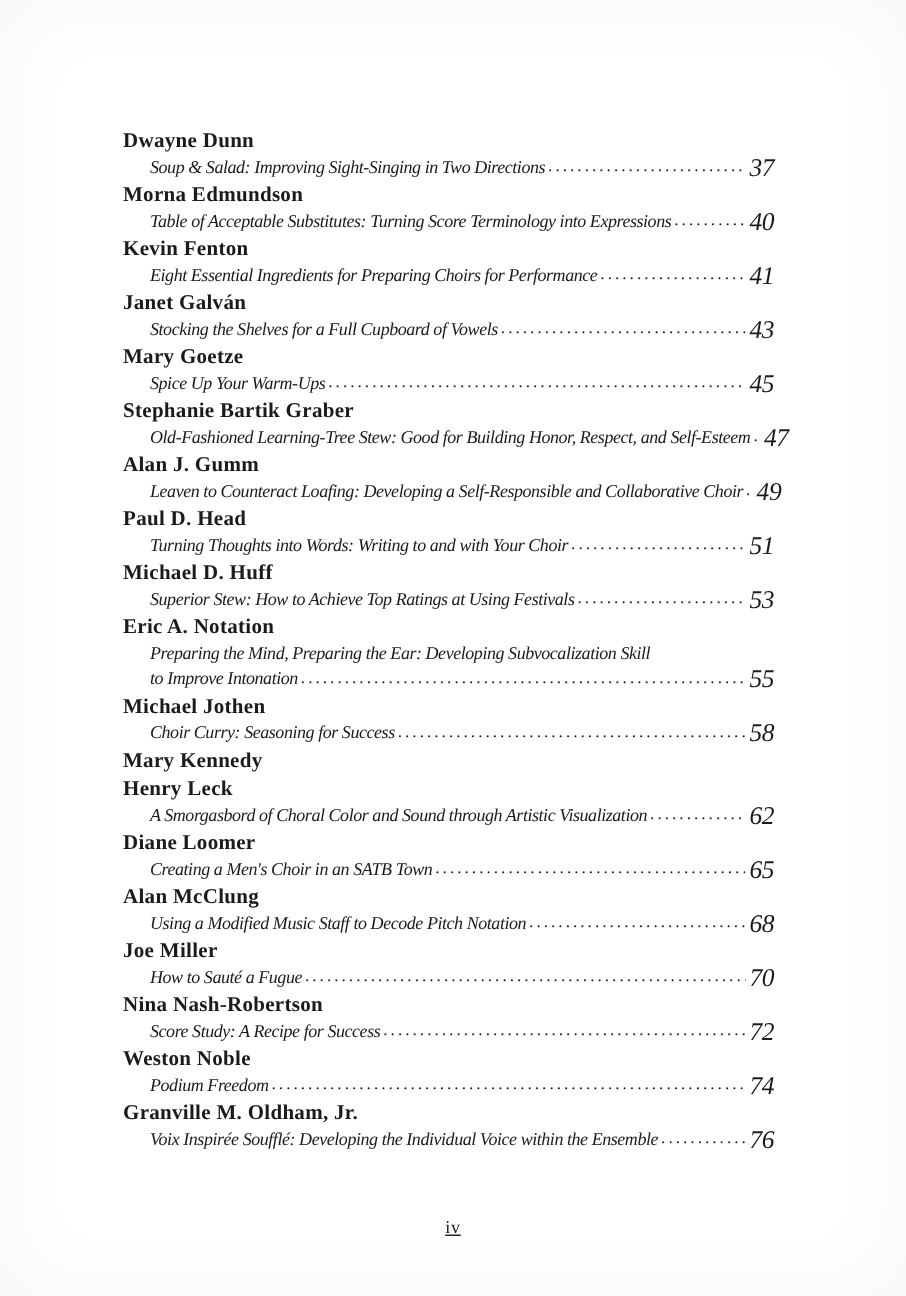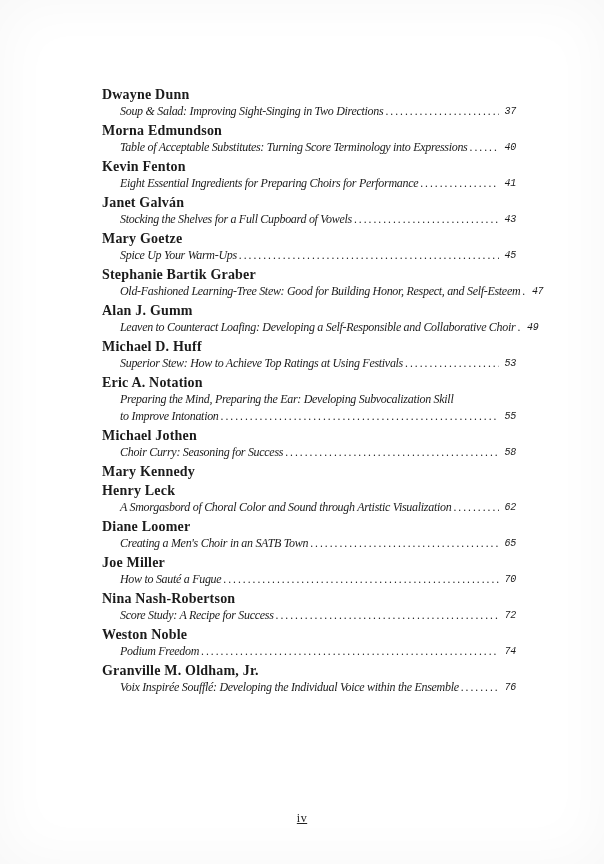--- a/index.html
+++ b/index.html
@@ -13,21 +13,21 @@
     overflow: hidden;
   }
   .page {
     position: absolute;
     inset: 0;
     padding: 86px 88px 0 82px;
     box-sizing: border-box;
     box-shadow: inset 0 0 60px rgba(0,0,0,0.035);
   }
   .entries { width: 100%; }
-  .entry { margin-bottom: 2px; margin-left: 20px; }
+  .entry { margin-bottom: 2px; }
   .author {
     font-weight: bold;
     font-size: 14px;
     line-height: 17px;
     letter-spacing: 0.2px;
     white-space: nowrap;
   }
   .title-row {
     display: flex;
     align-items: center;
@@ -51,24 +51,23 @@
     letter-spacing: 2px;
     font-size: 11.5px;
     color: #1f1f1f;
   }
   .dots::after {
     content: "....................................................................................................................................................................................";
   }
   .pagenum {
     flex-shrink: 0;
     font-style: italic;
-    font-size: 10px;
+    font-size: 17px;
     min-width: 14px;
     text-align: right;
-    font-family: Liberation Mono, monospace;
   }
   .footer {
     position: absolute;
     left: 0;
     right: 0;
     bottom: 38px;
     text-align: center;
     font-size: 12px;
     letter-spacing: 0.5px;
     color: #222222;
@@ -136,20 +135,28 @@
 
   <div class="entry">
     <div class="author">Alan J. Gumm</div>
     <div class="title-row">
       <span class="title">Leaven to Counteract Loafing: Developing a Self-Responsible and Collaborative Choir</span>
       <span class="dots"></span>
       <span class="pagenum">49</span>
     </div>
   </div>
 
+  <div class="entry">
+    <div class="author">Paul D. Head</div>
+    <div class="title-row">
+      <span class="title">Turning Thoughts into Words: Writing to and with Your Choir</span>
+      <span class="dots"></span>
+      <span class="pagenum">51</span>
+    </div>
+  </div>
 
   <div class="entry">
     <div class="author">Michael D. Huff</div>
     <div class="title-row">
       <span class="title">Superior Stew: How to Achieve Top Ratings at Using Festivals</span>
       <span class="dots"></span>
       <span class="pagenum">53</span>
     </div>
   </div>
 
@@ -190,20 +197,28 @@
 
   <div class="entry">
     <div class="author">Diane Loomer</div>
     <div class="title-row">
       <span class="title">Creating a Men's Choir in an SATB Town</span>
       <span class="dots"></span>
       <span class="pagenum">65</span>
     </div>
   </div>
 
+  <div class="entry">
+    <div class="author">Alan McClung</div>
+    <div class="title-row">
+      <span class="title">Using a Modified Music Staff to Decode Pitch Notation</span>
+      <span class="dots"></span>
+      <span class="pagenum">68</span>
+    </div>
+  </div>
 
   <div class="entry">
     <div class="author">Joe Miller</div>
     <div class="title-row">
       <span class="title">How to Sauté a Fugue</span>
       <span class="dots"></span>
       <span class="pagenum">70</span>
     </div>
   </div>
 

